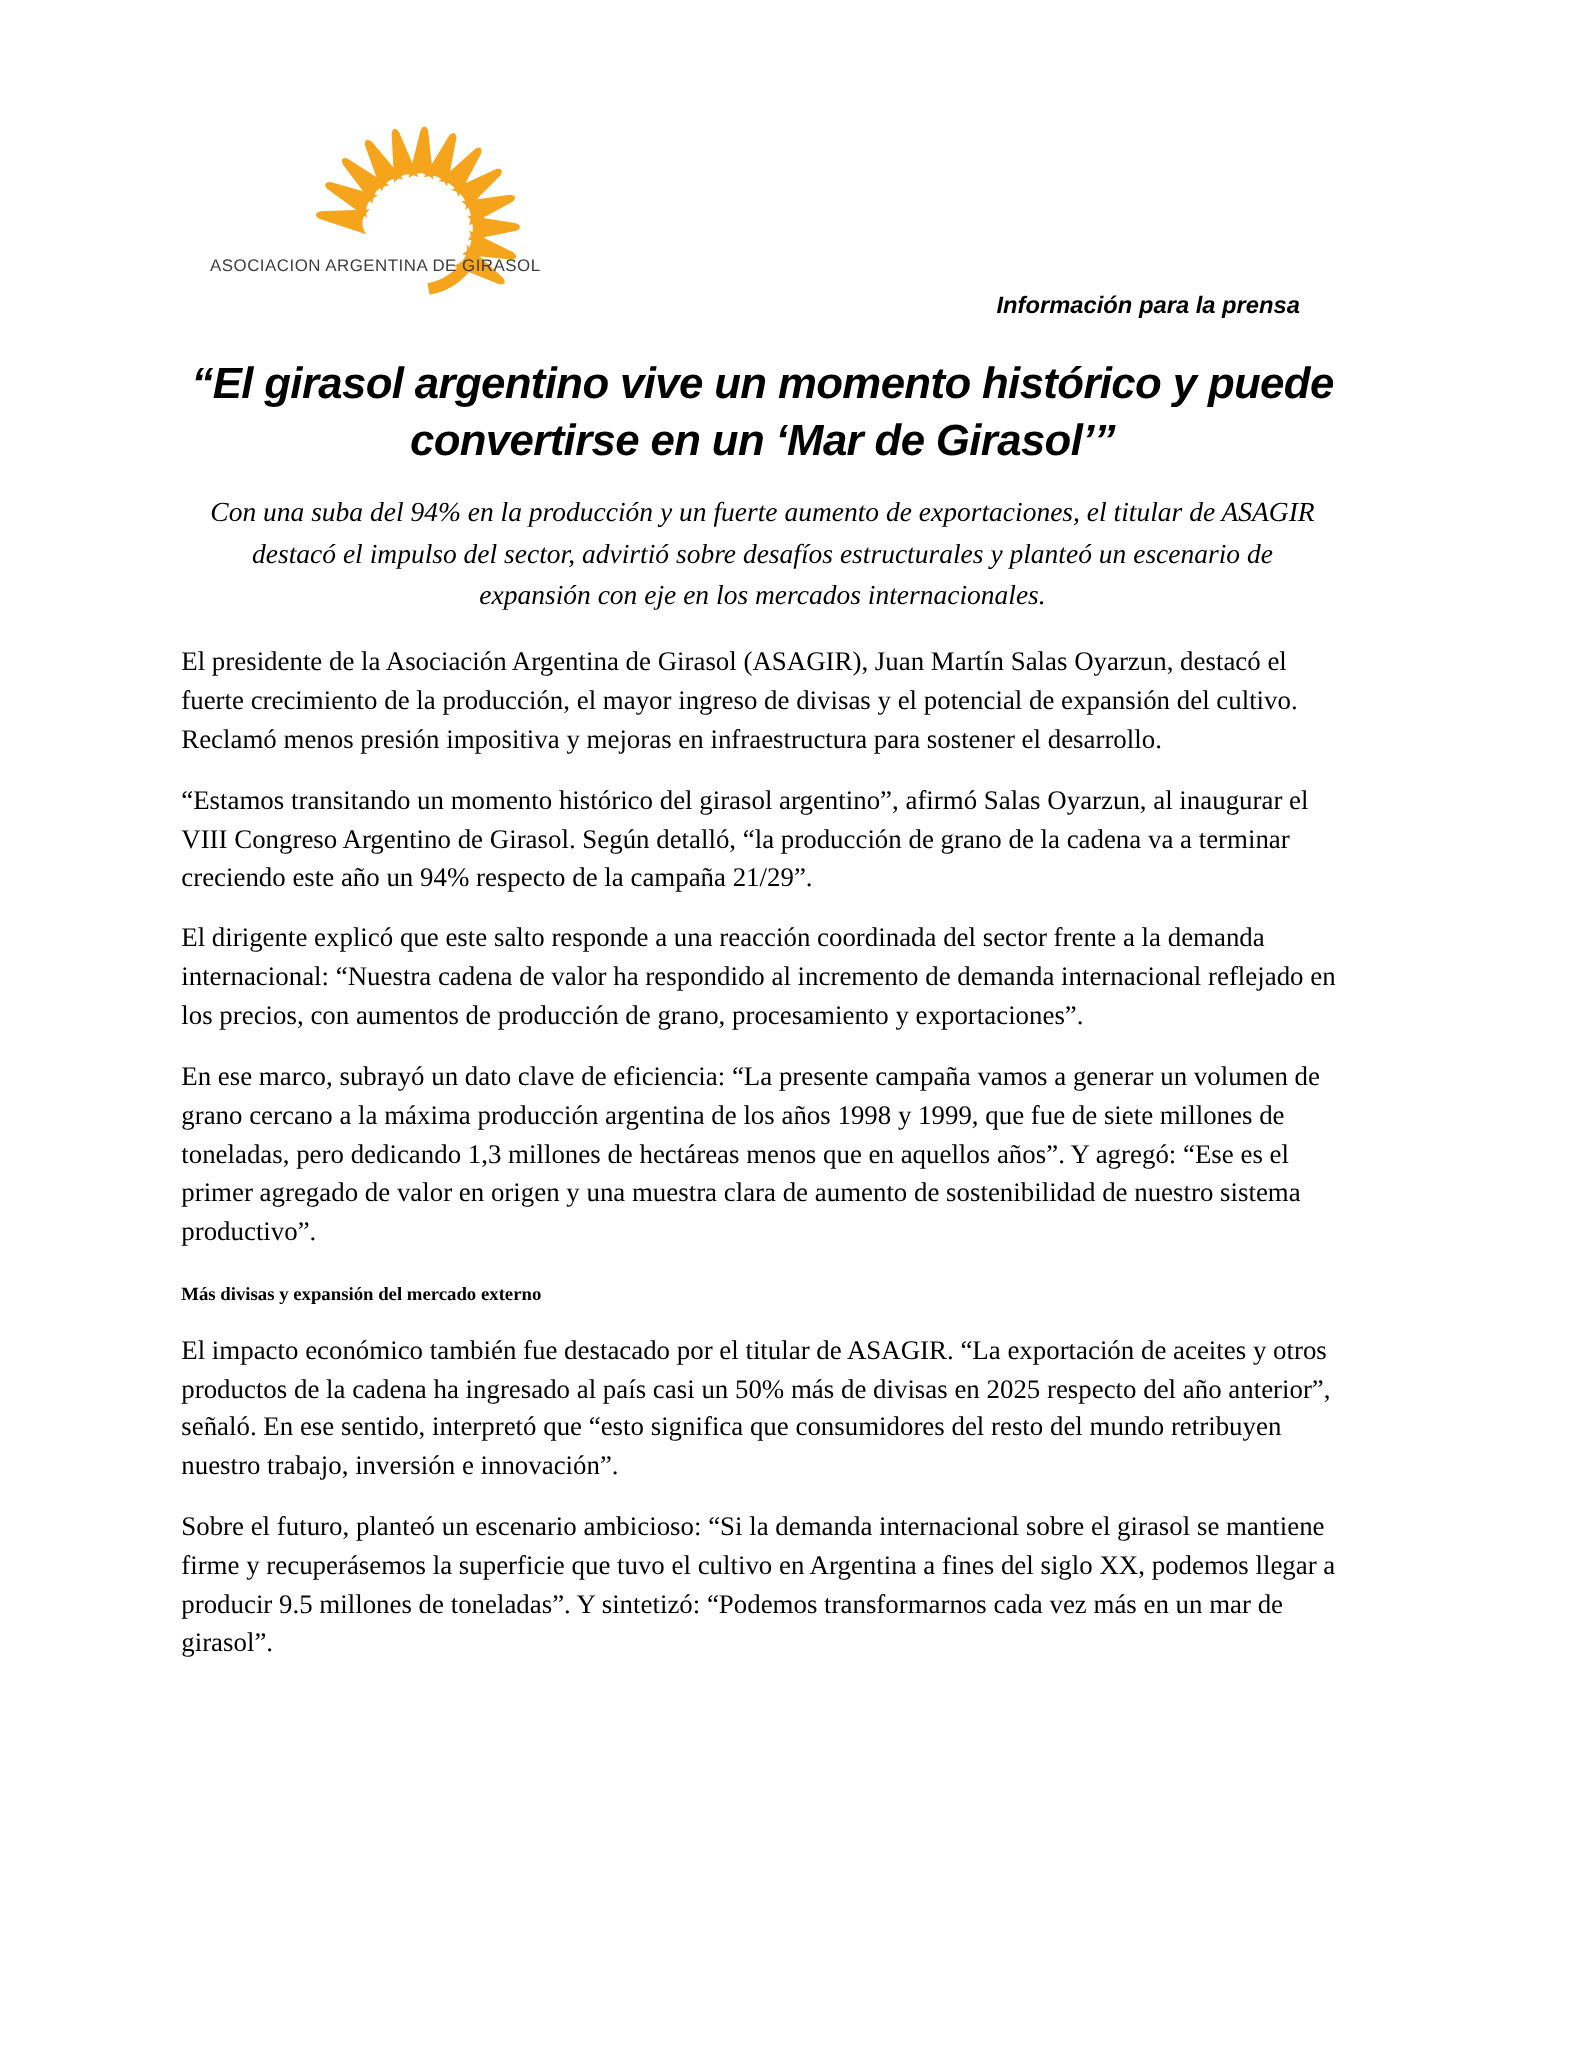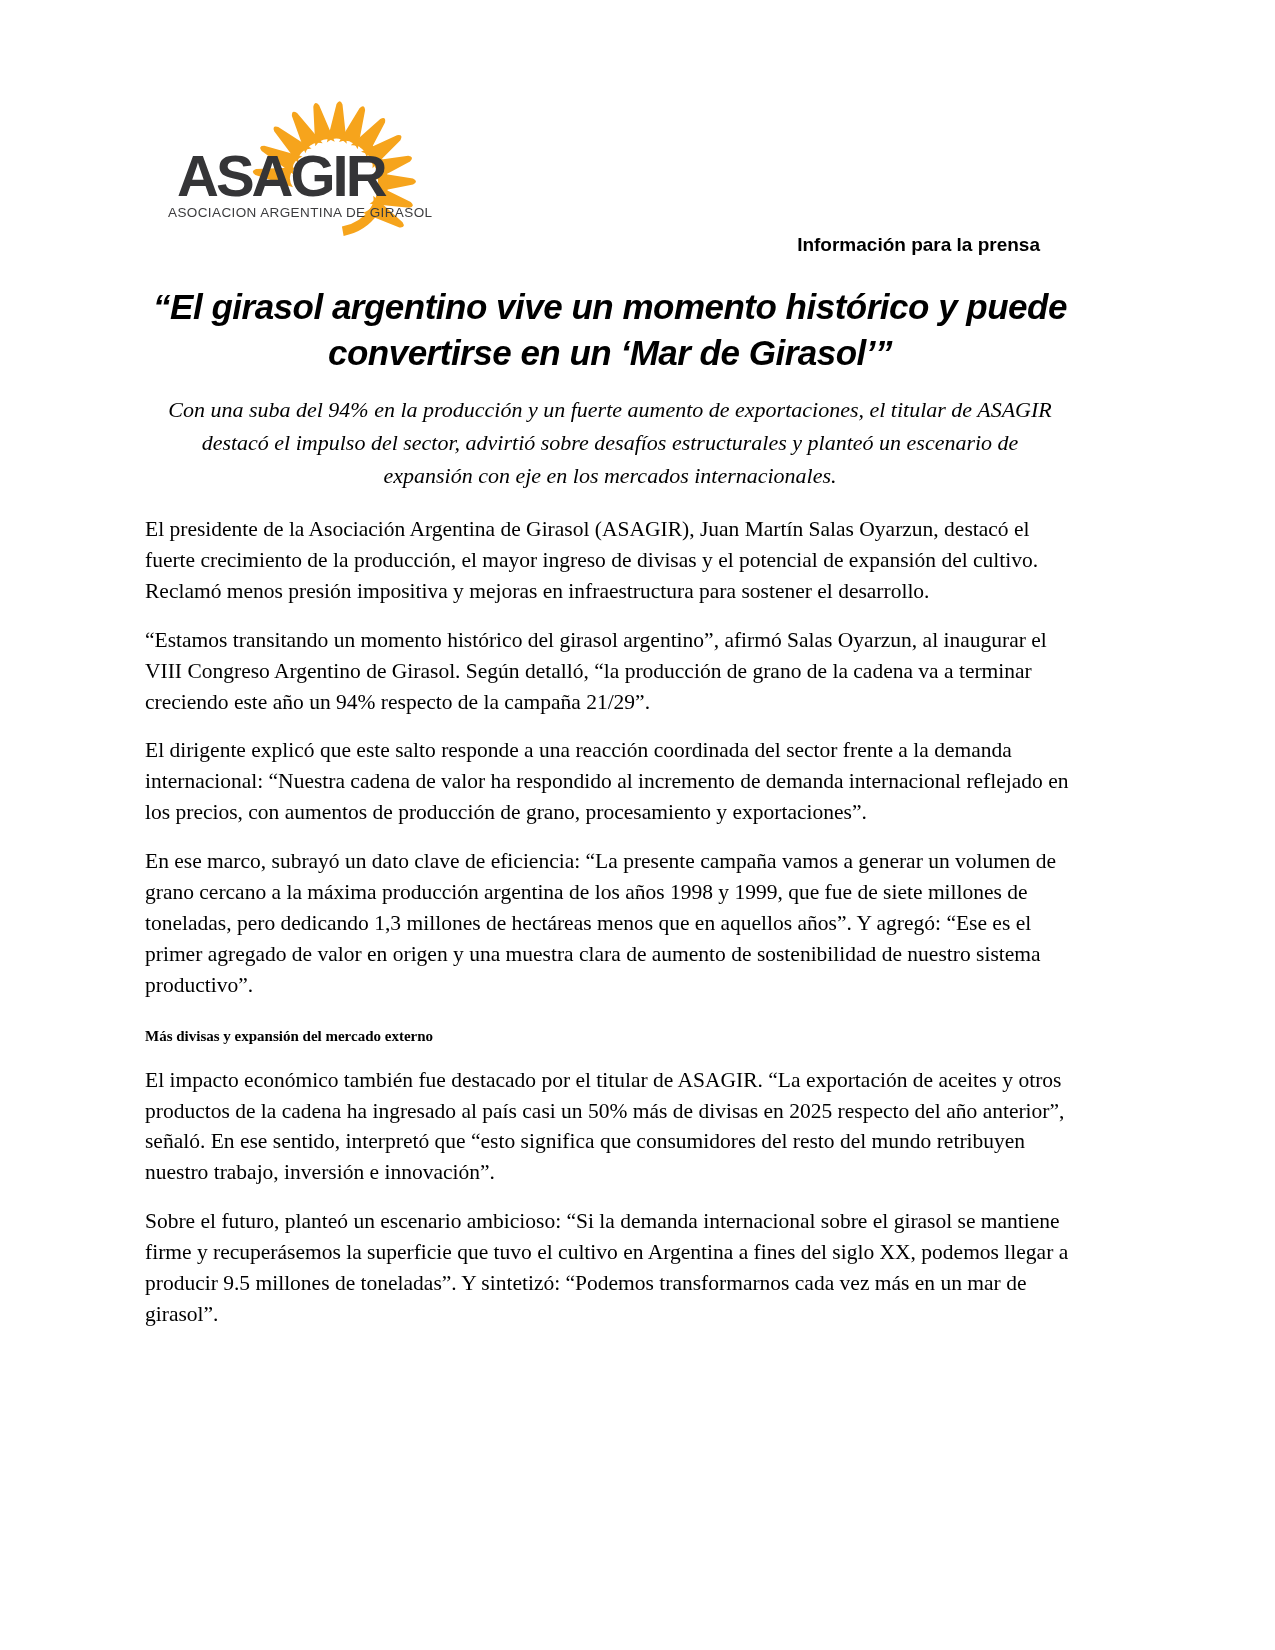--- a/index.html
+++ b/index.html
@@ -25,21 +25,21 @@
     position:absolute;left:13px;top:120px;z-index:2;
     font-family:"Liberation Sans", sans-serif;
     font-weight:normal;font-size:13.5px;letter-spacing:0.4px;
     color:#3c3c3e;white-space:nowrap;
   }
   
   .content{position:absolute;left:145px;top:232px;width:930px;}
   .kicker{
     text-align:right;padding-right:35px;
     font-family:"Liberation Sans", sans-serif;
-    font-weight:bold;font-size:19px;line-height:1.35;
+    font-style:italic;font-weight:bold;font-size:19px;line-height:1.35;
   }
   .title{
     margin:26px auto 0;text-align:center;
     font-family:"Liberation Sans", sans-serif;
     font-style:italic;font-weight:bold;
     font-size:35px;line-height:1.33;letter-spacing:-0.5px;
   }
   .subtitle{
     margin:16px auto 15px;width:902px;text-align:center;
     font-style:italic;font-size:22px;line-height:1.5;
@@ -67,21 +67,20 @@
         <path d="M-10 -40 Q0 -49 10 -40 L3 -79 Q0 -85 -3 -79 Z" transform="translate(85 95) rotate(21)"></path>
         <path d="M-10 -40 Q0 -49 10 -40 L3 -79 Q0 -85 -3 -79 Z" transform="translate(85 95) rotate(38)"></path>
         <path d="M-10 -40 Q0 -49 10 -40 L3 -79 Q0 -85 -3 -79 Z" transform="translate(85 95) rotate(55)"></path>
         <path d="M-10 -40 Q0 -49 10 -40 L3 -79 Q0 -85 -3 -79 Z" transform="translate(85 95) rotate(72)"></path>
         <path d="M-10 -40 Q0 -49 10 -40 L3 -79 Q0 -85 -3 -79 Z" transform="translate(85 95) rotate(89)"></path>
         <path d="M-10 -40 Q0 -49 10 -40 L3 -79 Q0 -85 -3 -79 Z" transform="translate(85 95) rotate(106)"></path>
         <path d="M-10 -40 Q0 -49 10 -40 L3 -79 Q0 -85 -3 -79 Z" transform="translate(85 95) rotate(122)"></path>
       </g>
       <circle cx="85" cy="95" r="49" fill="none" stroke-width="9.5" stroke-dasharray="115 400" transform="rotate(-55 85 95)" stroke="#F6A41C"></circle>
     </svg>
-    <div class="logo-word">ASAGIR</div>
     <div class="logo-tagline">ASOCIACION ARGENTINA DE GIRASOL</div>
   </header>
 
   <main class="content">
     <div class="kicker">Información para la prensa</div>
 
     <h1 class="title">“El girasol argentino vive un momento histórico y puede convertirse en un ‘Mar de Girasol’”</h1>
 
     <p class="subtitle">Con una suba del 94% en la producción y un fuerte aumento de exportaciones, el titular de ASAGIR destacó el impulso del sector, advirtió sobre desafíos estructurales y planteó un escenario de expansión con eje en los mercados internacionales.</p>
 

